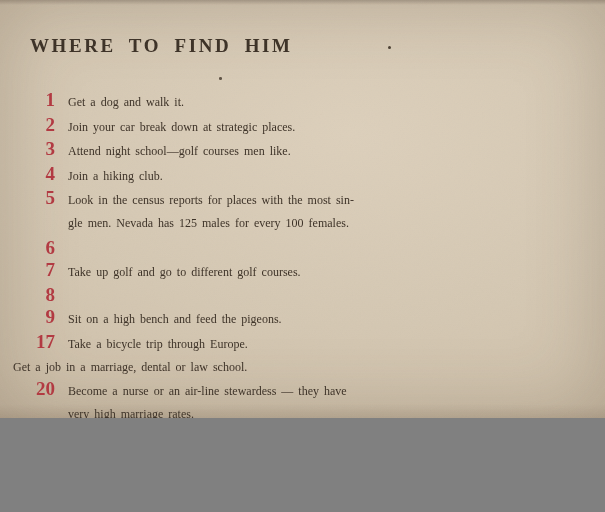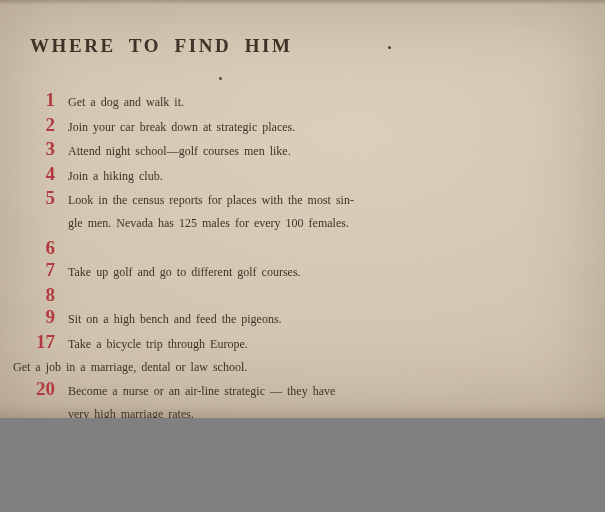--- a/index.html
+++ b/index.html
@@ -129,21 +129,21 @@
       </li>
       <li class="row">
         <span class="num">17</span>
         <span class="text">Take a bicycle trip through Europe.</span>
       </li>
       <li class="row">
         <span class="text">Get a job in a marriage, dental or law school.</span>
       </li>
       <li class="row">
         <span class="num">20</span>
-        <span class="text">Become a nurse or an air-line strategic — they have
+        <span class="text">Become a nurse or an air-line stewardess — they have
 very high marriage rates.</span>
       </li>
       <li class="row gap-md">
         <span class="num">13</span>
       </li>
     </ol>
 
   <div class="continued">Continued on page 89</div>
 
   <svg class="grain" width="605" height="512" xmlns="http://www.w3.org/2000/svg">

